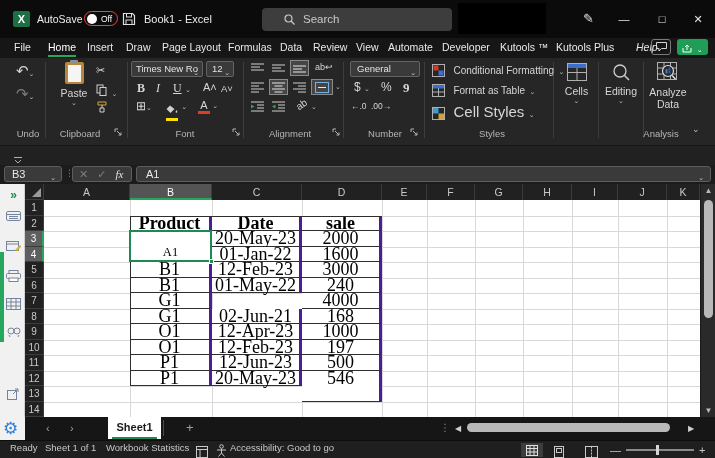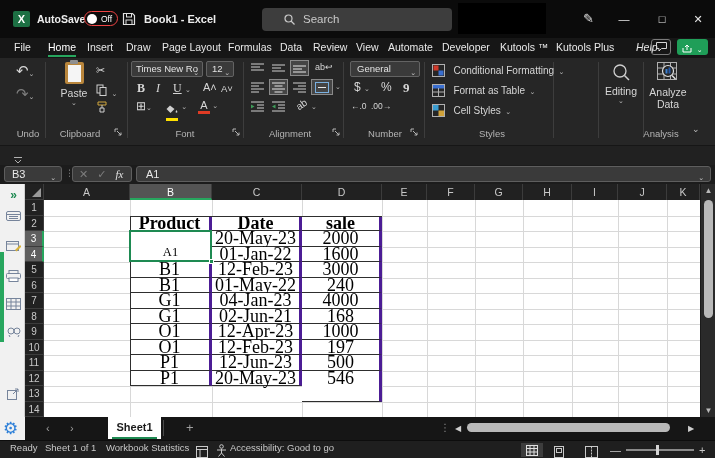--- a/index.html
+++ b/index.html
@@ -3,21 +3,21 @@
 <meta charset="utf-8">
 <style>
   * { margin:0; padding:0; box-sizing:border-box; }
   html,body { width:715px; height:458px; overflow:hidden; background:#000; }
   body { font-family:"Liberation Sans", sans-serif; position:relative; }
   .abs { position:absolute; }
   #app { position:absolute; inset:0; width:715px; height:458px; }
 
   
   #titlebar { left:0; top:0; width:715px; height:38px; background:#0b0b0b; }
-  .tb-txt { color:#ededed; font-size:11px;font-weight:bold; }
+  .tb-txt { color:#ededed; font-size:11px; }
   #excel-logo { left:13px; top:11px; width:17px; height:16px; background:#1d7044; border-radius:2px; color:#fff; font-size:11px; font-weight:bold; text-align:center; line-height:16px; }
   #autosave-label { left:37px; top:13px; font-size:10.5px; }
   #autosave-toggle { left:84px; top:11px; width:34px; height:15px; border:1px solid #ef4444; border-radius:8px; }
   #autosave-knob { left:1.5px; top:1.5px; width:10px; height:10px; border-radius:50%; background:#fff; }
   #autosave-state { left:16px; top:2px; color:#fff; font-size:8.5px; }
   #save-icon { left:122px; top:12px; }
   #doc-title { left:144px; top:13px; }
   #search-box { left:262px; top:8px; width:190px; height:23px; background:#3d3d3d; border-radius:4px; color:#c9c9c9; font-size:11.5px; line-height:23px; }
   #redaction-box { left:458px; top:3px; width:88px; height:31px; background:#000; }
   #ink-icon { left:583px; top:11px; color:#e0e0e0; font-size:13px; }
@@ -344,25 +344,35 @@
         </svg>
       <span class="rbt" style="font-size:10px;margin-left:4px;vertical-align:3px">Format as Table</span>
       <span class="icon-ch" style="vertical-align:3px"> ⌄</span>
     </div>
     <div class="abs" style="left:432px;top:45px">
       <svg width="13" height="13">
           <rect x="0.5" y="0.5" width="12" height="12" fill="none" stroke="#b0b0b0"></rect>
           <rect x="1" y="1" width="5.5" height="5.5" fill="#3a9cd0"></rect>
           <rect x="6.5" y="6.5" width="5.5" height="5.5" fill="#d0a23a"></rect>
         </svg>
-      <span class="rbt" style="font-size:10px;margin-left:4px;vertical-align:3px">Cell Styles</span>
+      <span class="rbt" style="font-size:15px;margin-left:4px;vertical-align:3px">Cell Styles</span>
       <span class="icon-ch" style="vertical-align:3px"> ⌄</span>
     </div>
     <div class="glabel" style="left:467px;width:50px">Styles</div>
 
+    <div class="abs" style="left:560px;top:5px;width:33px;text-align:center">
+      <svg width="20" height="18">
+          <rect x="0.5" y="0.5" width="19" height="17" fill="none" stroke="#b0b0b0"></rect>
+          <rect x="1" y="1" width="18" height="4" fill="#3a6fd0"></rect>
+          <line x1="0.5" y1="9.5" x2="19.5" y2="9.5" stroke="#b0b0b0"></line>
+          <line x1="10" y1="5" x2="10" y2="17" stroke="#b0b0b0"></line>
+        </svg>
+      <div class="rbt" style="font-size:10.5px">Cells</div>
+      <div class="icon-ch">⌄</div>
+    </div>
 
     <div class="abs" style="left:601px;top:5px;width:40px;text-align:center">
       <svg width="18" height="18">
           <circle cx="8" cy="8" r="6" fill="none" stroke="#cfcfcf" stroke-width="1.3"></circle>
           <line x1="12.5" y1="12.5" x2="17" y2="17" stroke="#cfcfcf" stroke-width="1.5"></line>
         </svg>
       <div class="rbt" style="font-size:10.5px">Editing</div>
       <div class="icon-ch">⌄</div>
     </div>
 
@@ -499,21 +509,20 @@
       <div class="tcell" style="left: 277px; top: 47px; width: 80px; height: 15.5px; line-height: 15.5px;">2000</div>
       <div class="tcell" style="left: 187px; top: 62.5px; width: 90px; height: 15.5px; line-height: 15.5px;">01-Jan-22</div>
       <div class="tcell" style="left: 277px; top: 62.5px; width: 80px; height: 15.5px; line-height: 15.5px;">1600</div>
       <div class="tcell" style="left: 105px; top: 78px; width: 82px; height: 15.5px; line-height: 15.5px;">B1</div>
       <div class="tcell" style="left: 187px; top: 78px; width: 90px; height: 15.5px; line-height: 15.5px;">12-Feb-23</div>
       <div class="tcell" style="left: 277px; top: 78px; width: 80px; height: 15.5px; line-height: 15.5px;">3000</div>
       <div class="tcell" style="left: 105px; top: 93.5px; width: 82px; height: 15.5px; line-height: 15.5px;">B1</div>
       <div class="tcell" style="left: 187px; top: 93.5px; width: 90px; height: 15.5px; line-height: 15.5px;">01-May-22</div>
       <div class="tcell" style="left: 277px; top: 93.5px; width: 80px; height: 15.5px; line-height: 15.5px; text-align: center;">240</div>
       <div class="tcell" style="left: 105px; top: 109px; width: 82px; height: 15.5px; line-height: 15.5px;">G1</div>
-      <div class="tcell" style="left: 187px; top: 109px; width: 90px; height: 15.5px; line-height: 15.5px;">04-Jan-23</div>
       <div class="tcell" style="left: 277px; top: 109px; width: 80px; height: 15.5px; line-height: 15.5px;">4000</div>
       <div class="tcell" style="left: 105px; top: 124.5px; width: 82px; height: 15.5px; line-height: 15.5px;">G1</div>
       <div class="tcell" style="left: 187px; top: 124.5px; width: 90px; height: 15.5px; line-height: 15.5px;">02-Jun-21</div>
       <div class="tcell" style="left: 277px; top: 124.5px; width: 80px; height: 15.5px; line-height: 15.5px;">168</div>
       <div class="tcell" style="left: 105px; top: 140px; width: 82px; height: 15.5px; line-height: 15.5px;">O1</div>
       <div class="tcell" style="left: 187px; top: 140px; width: 90px; height: 15.5px; line-height: 15.5px;">12-Apr-23</div>
       <div class="tcell" style="left: 277px; top: 140px; width: 80px; height: 15.5px; line-height: 15.5px;">1000</div>
       <div class="tcell" style="left: 105px; top: 155.5px; width: 82px; height: 15.5px; line-height: 15.5px;">O1</div>
       <div class="tcell" style="left: 187px; top: 155.5px; width: 90px; height: 15.5px; line-height: 15.5px;">12-Feb-23</div>
       <div class="tcell" style="left: 277px; top: 155.5px; width: 80px; height: 15.5px; line-height: 15.5px;">197</div>

